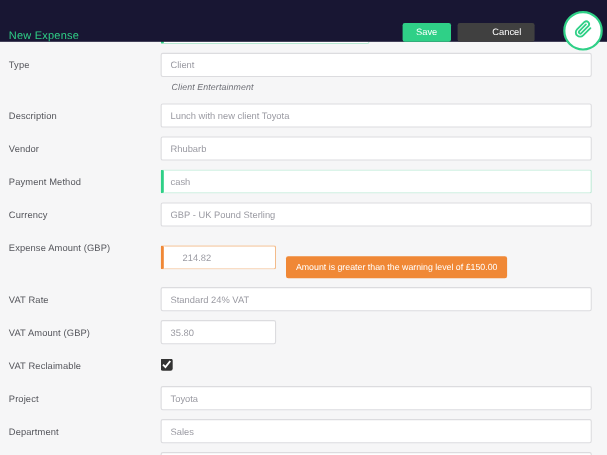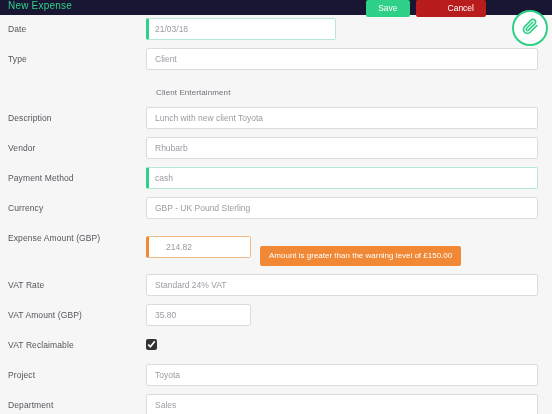--- a/index.html
+++ b/index.html
@@ -76,24 +76,24 @@
   .input.warn-orange {
     border: 1px solid #f3bb8a;
     border-left: 3px solid #f08836;
     padding-left: 17px;
   }
 
   .input.narrow { width: 105px; }
 
   .hint {
     font-size: 8px;
+    font-style: italic;
     color: #6f7077;
     padding: 5px 0 2px 10px;
     letter-spacing: 0.1px;
-    margin-top: 13px;
   }
 
   .amount-line {
     display: flex;
     align-items: center;
     gap: 9px;
   }
 
   .warn-badge {
     background: #f08836;
@@ -124,24 +124,24 @@
     color: #9a9aa2;
     padding: 6px 8px;
     line-height: 12px;
   }
 
   
   .header {
     position: absolute;
     top: 0; left: 0;
     width: 552px;
-    height: 15px;
+    height: 38px;
     background: #181633;
     display: flex;
-    align-items: flex-start;
+    align-items: flex-end;
     z-index: 20;
   }
 
   .header-title {
     color: #2fd087;
     font-size: 10px;
     padding-left: 8px;
     letter-spacing: 0.2px;
     flex: 1 1 auto;
   }
@@ -156,21 +156,21 @@
   .btn {
     font-size: 8.5px;
     color: #ffffff;
     height: 17px;
     line-height: 17px;
     padding: 0 12px;
     border-radius: 2px;
     text-align: center;
   }
   .btn-save   { background: #2fd087; }
-  .btn-cancel { background: #b91c1c; padding-left: 32px; }
+  .btn-cancel { background: #404040; padding-left: 32px; }
 
   
   .attach-btn {
     position: absolute;
     top: 10px;
     left: 512px;
     width: 36px; height: 36px;
     border-radius: 50%;
     background: #ffffff;
     border: 2px solid #2fd087;

